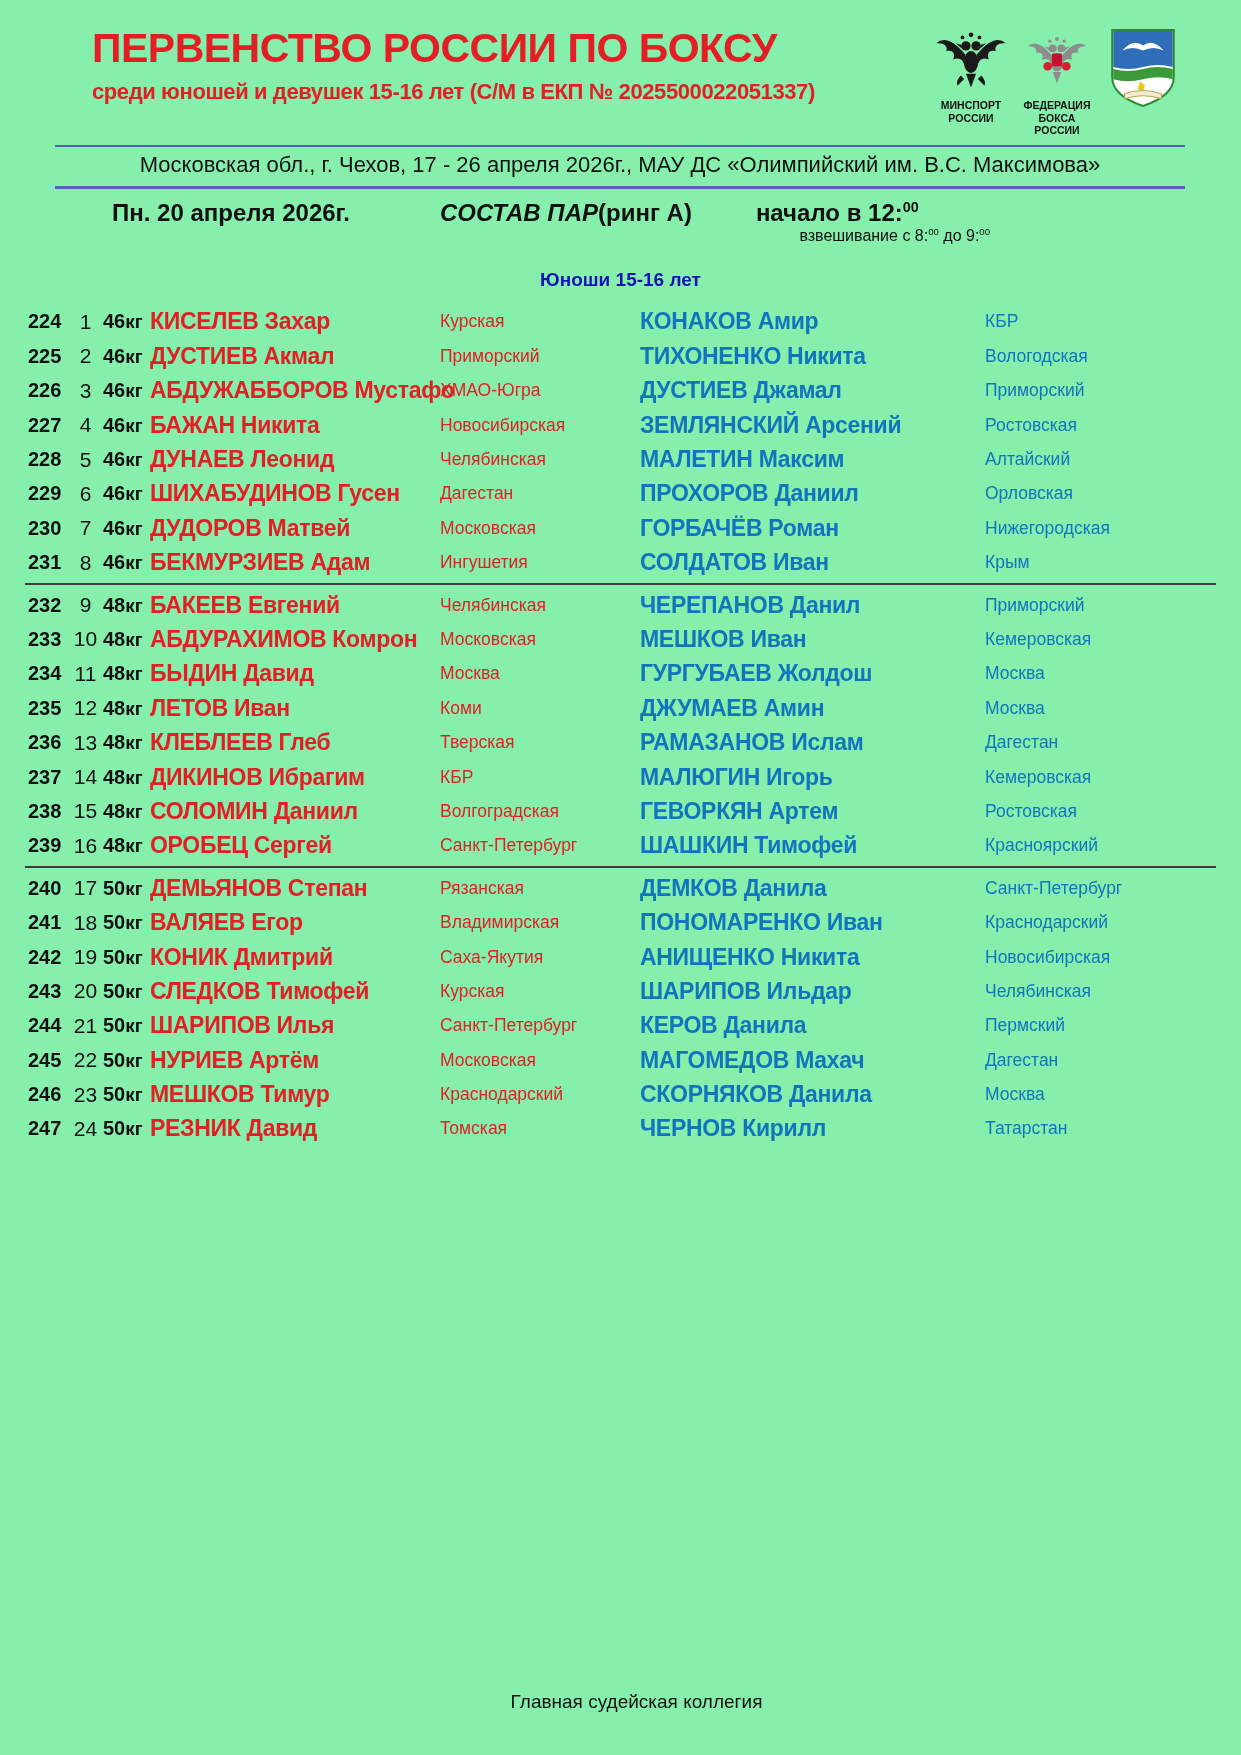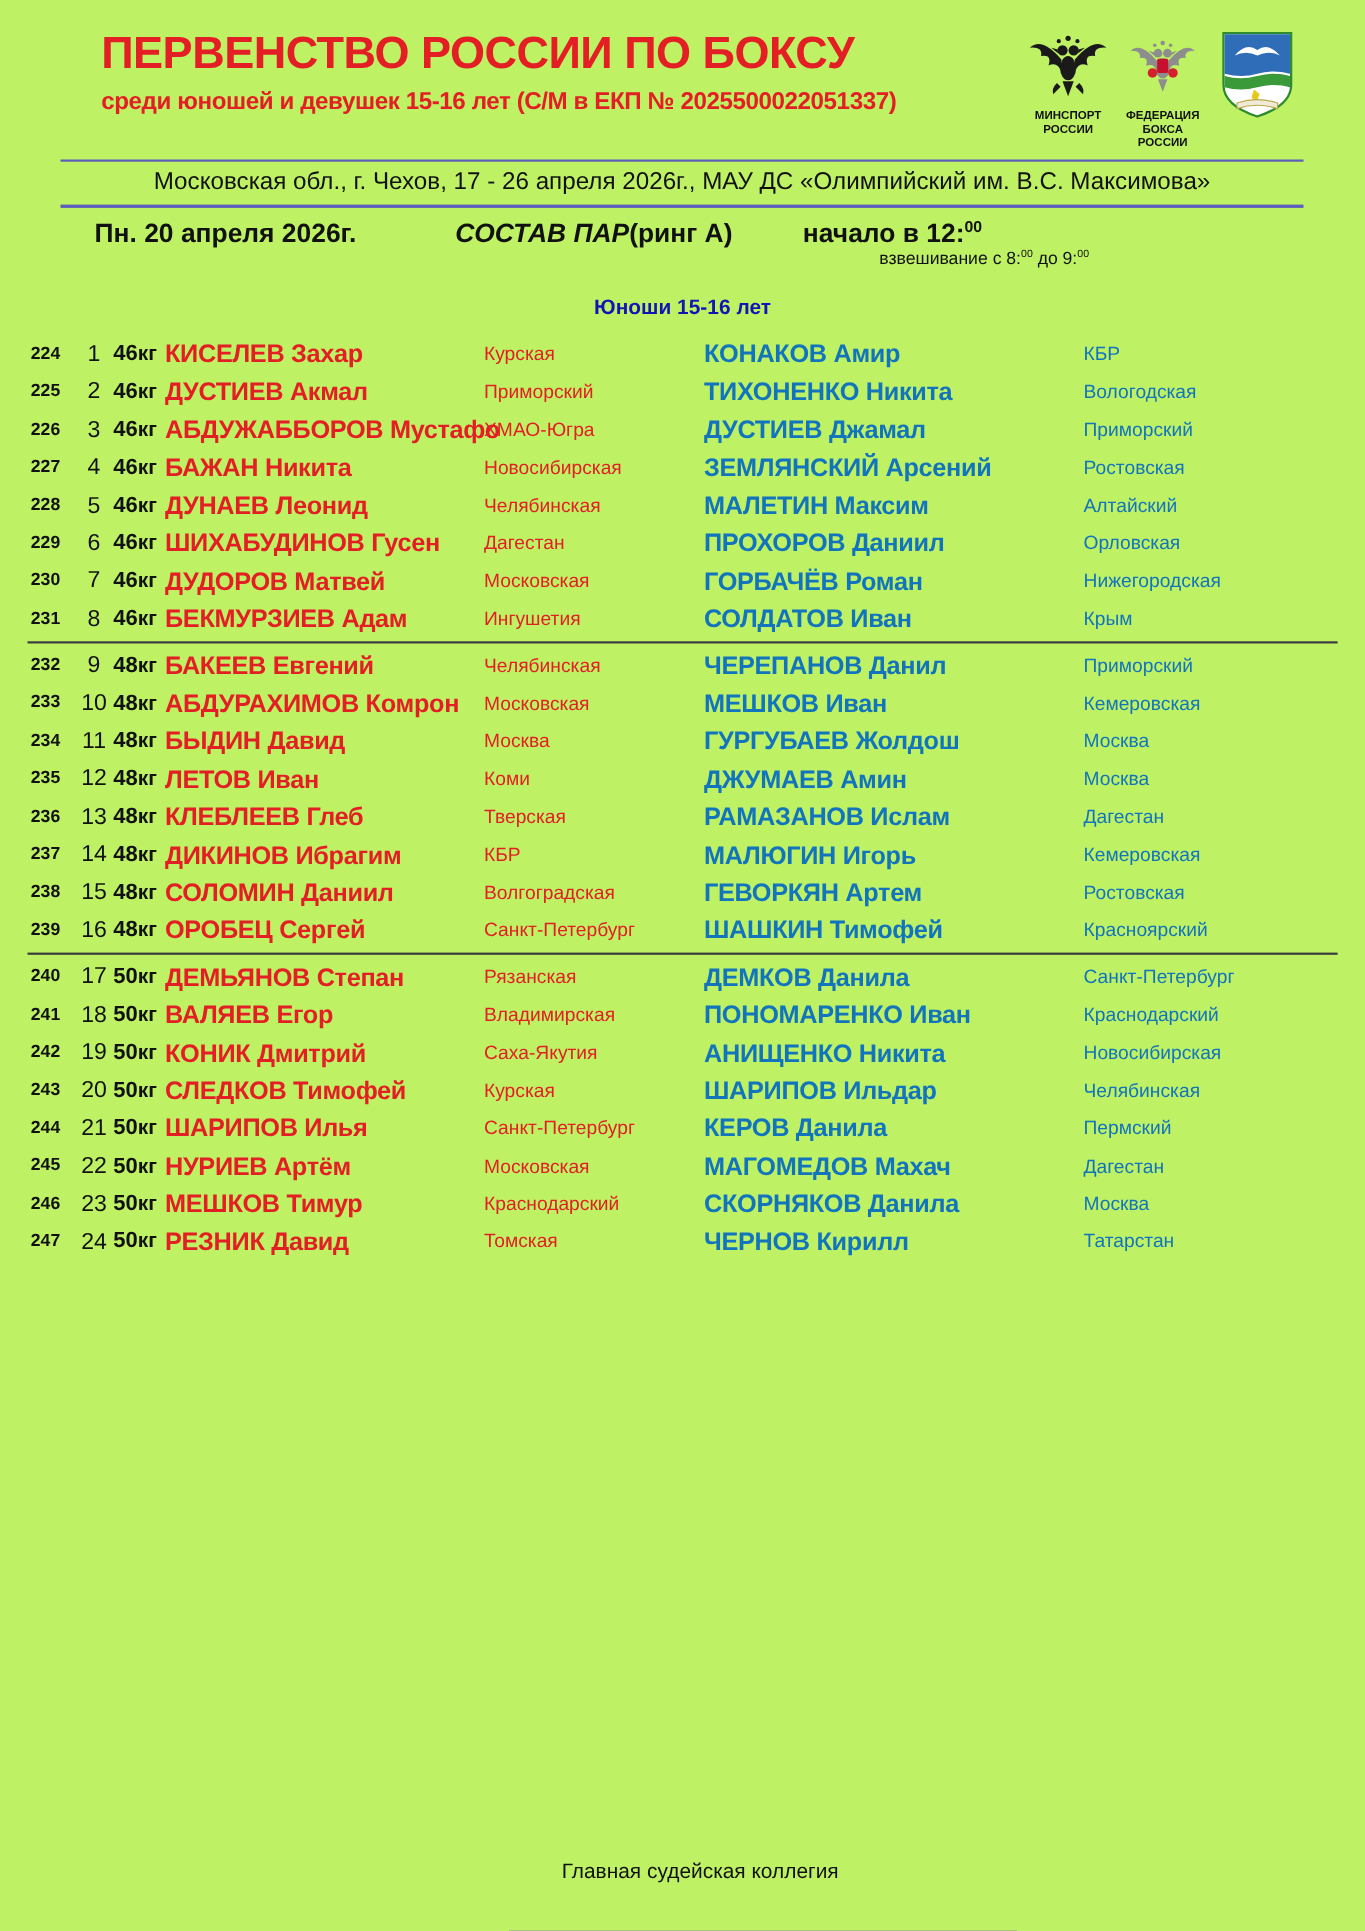--- a/index.html
+++ b/index.html
@@ -8,21 +8,21 @@
     --navy:#1414b4;
     --rule-blue:#5d5dbd;
     --ink:#111;
   }
   *{box-sizing:border-box;}
   html,body{margin:0;padding:0;background:#9a9a9a;}
   .page{
     position:relative;
     width:1241px;height:1755px;
     margin:0 auto;
-    background:#bef264;
+    background:#86efac;
     font-family:"Liberation Sans", sans-serif;
     color:var(--ink);
     overflow:hidden;
   }
   
   .header{display:flex;align-items:flex-start;padding-top:26px;}
   .header-text{flex:1;padding-left:92px;}
   .title{
     color:var(--red);font-weight:bold;font-size:41px;line-height:1.12;
     letter-spacing:-0.5px;white-space:nowrap;
@@ -38,39 +38,39 @@
   
   .venue-banner{
     margin:8px 56px 0 55px;
     border-top:2px solid var(--rule-blue);
     border-bottom:3px solid var(--rule-blue);
     text-align:center;font-size:22px;
     padding:5px 0 8px;
   }
   
   .session{display:flex;align-items:baseline;font-weight:bold;font-size:24px;margin-top:10px;white-space:nowrap;}
-  .m-date{margin-left:86px;}
+  .m-date{margin-left:112px;}
   .m-pairs{margin-left:90px;font-style:italic;}
   .m-ring{}
   .m-start{margin-left:64px;}
   .session sup,.weighin sup{font-size:60%;vertical-align:super;line-height:0;}
   .weighin{font-size:16px;text-align:right;padding-right:251px;margin-top:0;}
   
   .section-title{text-align:center;color:var(--navy);font-weight:bold;font-size:19px;margin-top:24px;}
   
   .bouts{margin-top:14px;}
   .bout-row{
     display:grid;
     grid-template-columns:40px 35px 47px 290px 200px 345px 1fr;
     padding-left:28px;
     height:34.4px;
     align-items:center;
     white-space:nowrap;
   }
-  .c-seq{font-size:16px;font-weight:bold;}
+  .c-seq{font-size:20px;font-weight:bold;}
   .c-pair{font-size:21px;text-align:center;}
   .c-weight{font-size:20px;font-weight:bold;}
   .w-unit{font-size:19px;}
   .c-rname{color:var(--red);font-weight:bold;font-size:23px;letter-spacing:-0.3px;}
   .c-rregion{color:var(--red);font-size:17.5px;}
   .c-bname{color:var(--blue);font-weight:bold;font-size:23px;letter-spacing:-0.3px;}
   .c-bregion{color:var(--blue);font-size:17.5px;}
   .weight-divider{border-top:2.5px solid #3c3c3c;margin:3px 25px;}
   
   .footer{position:absolute;bottom:42px;left:16px;width:100%;text-align:center;font-size:19px;}

